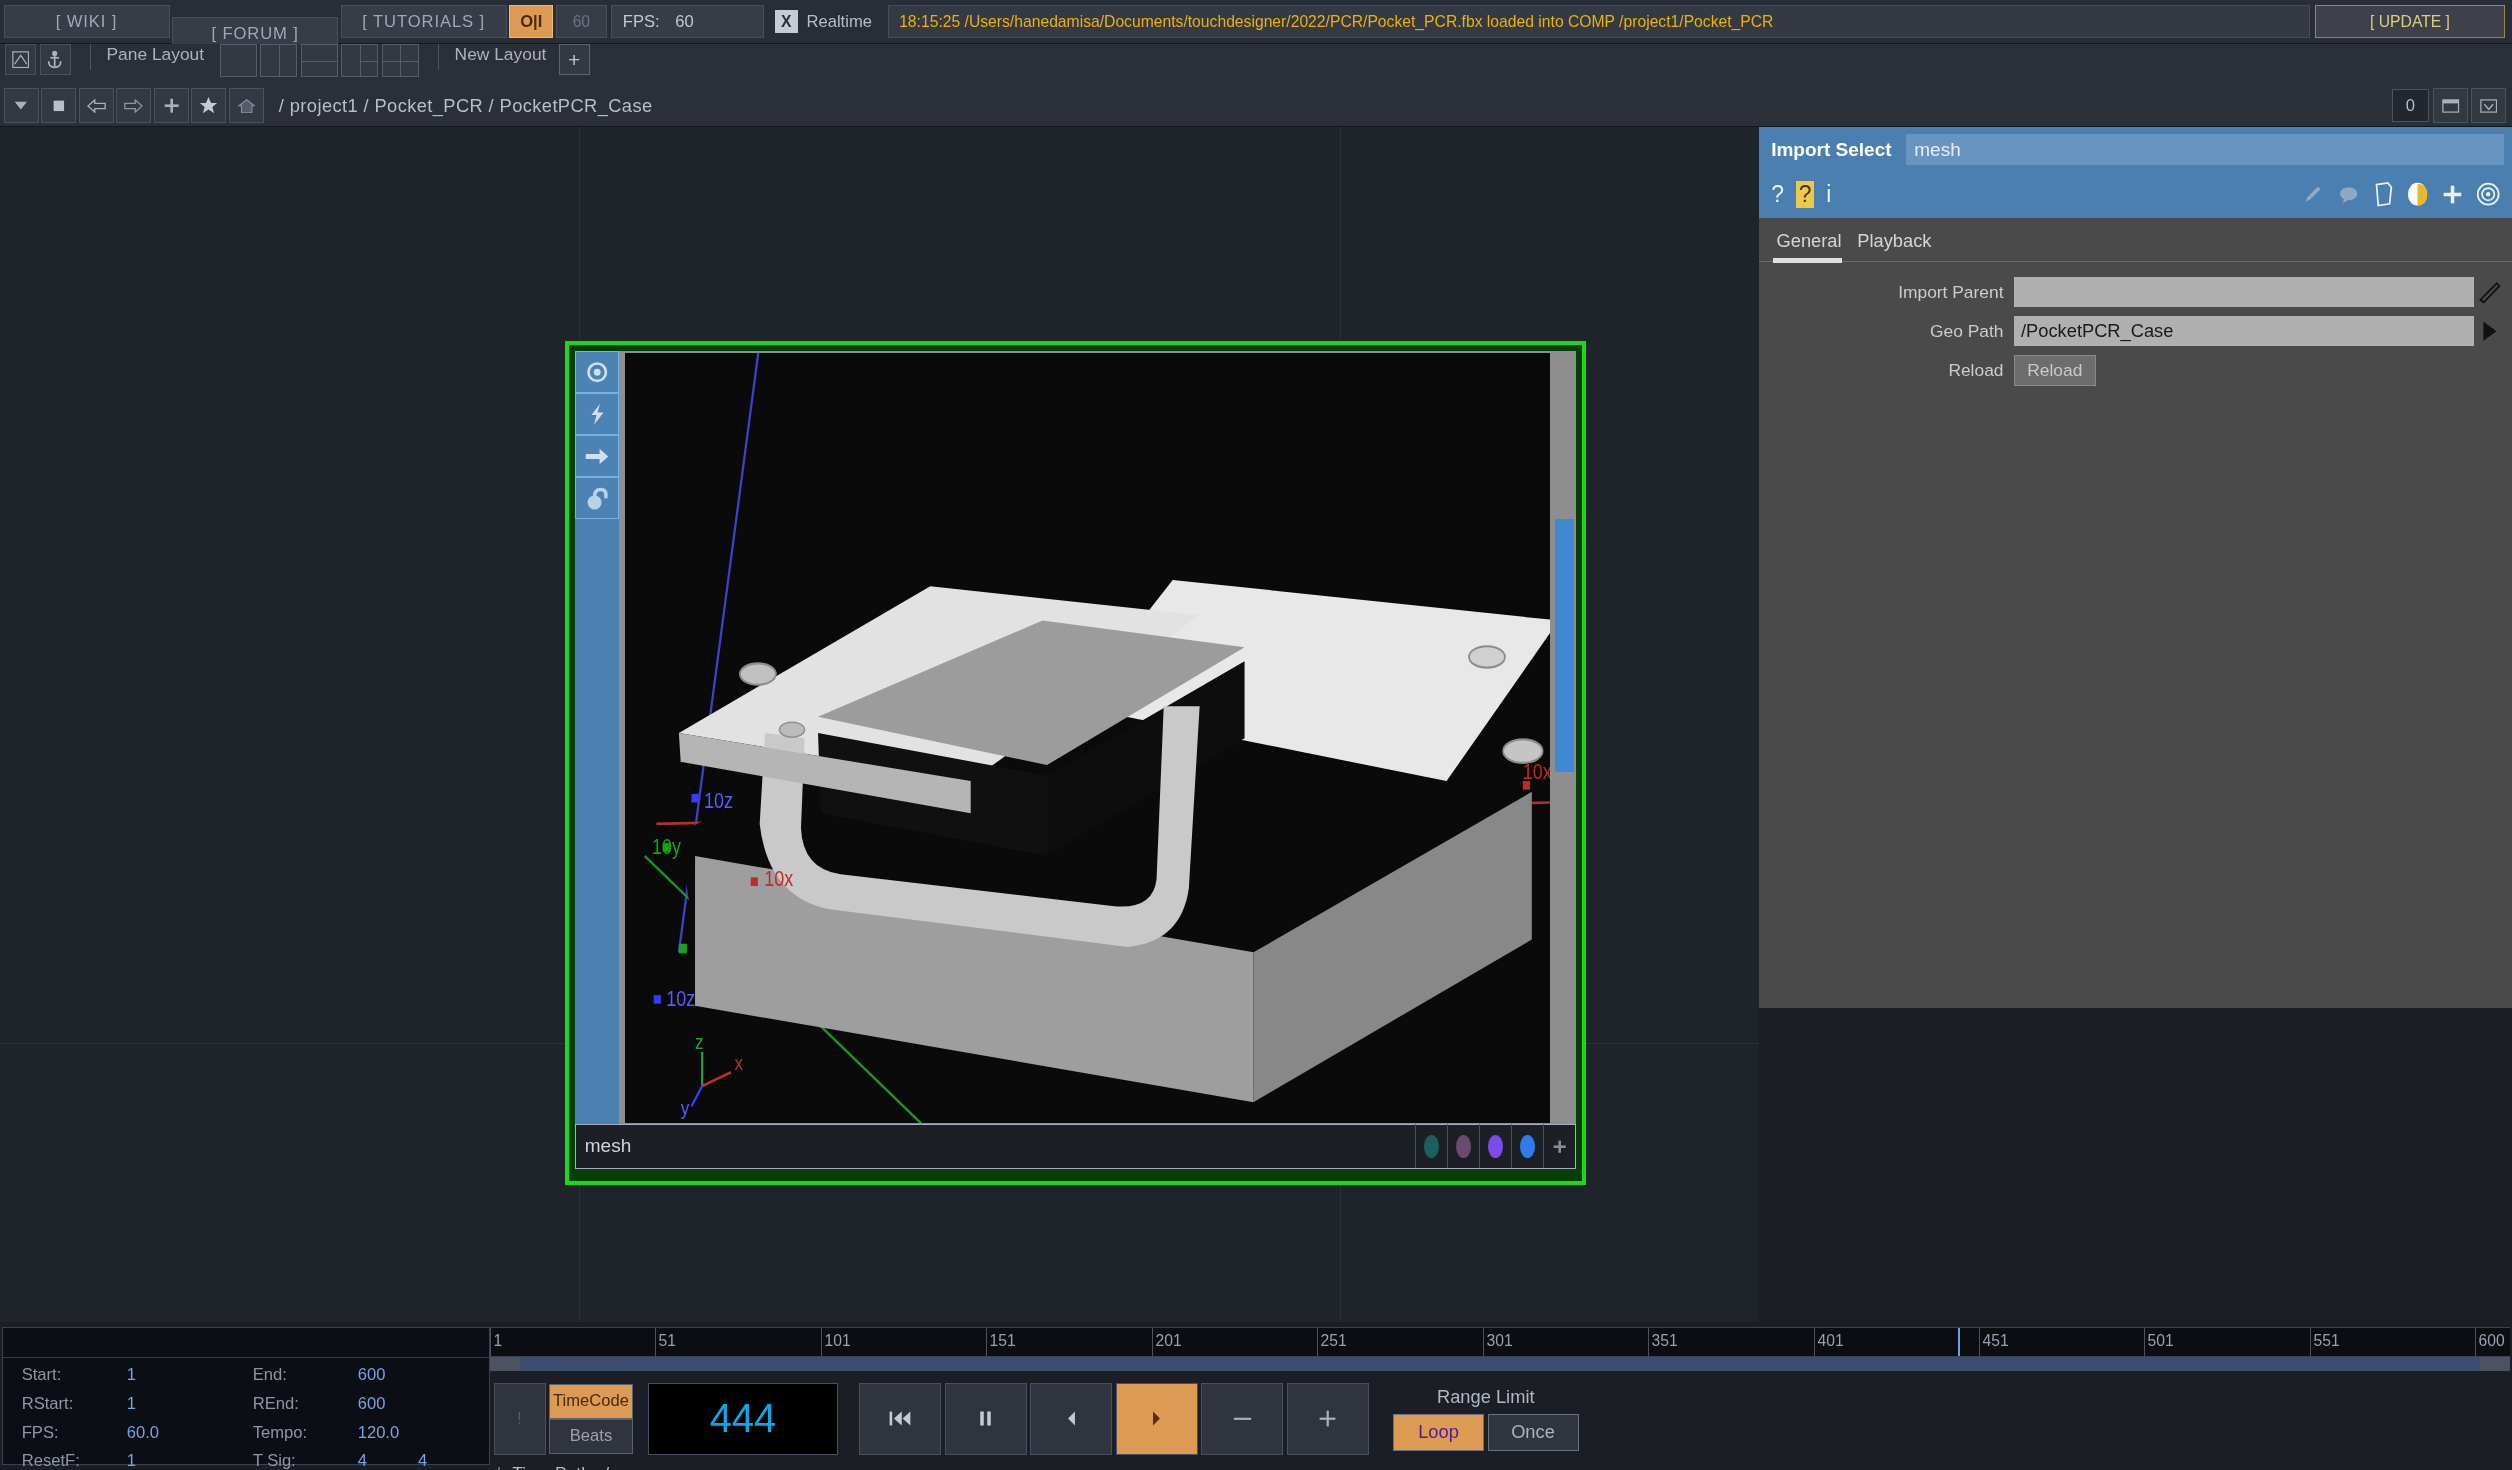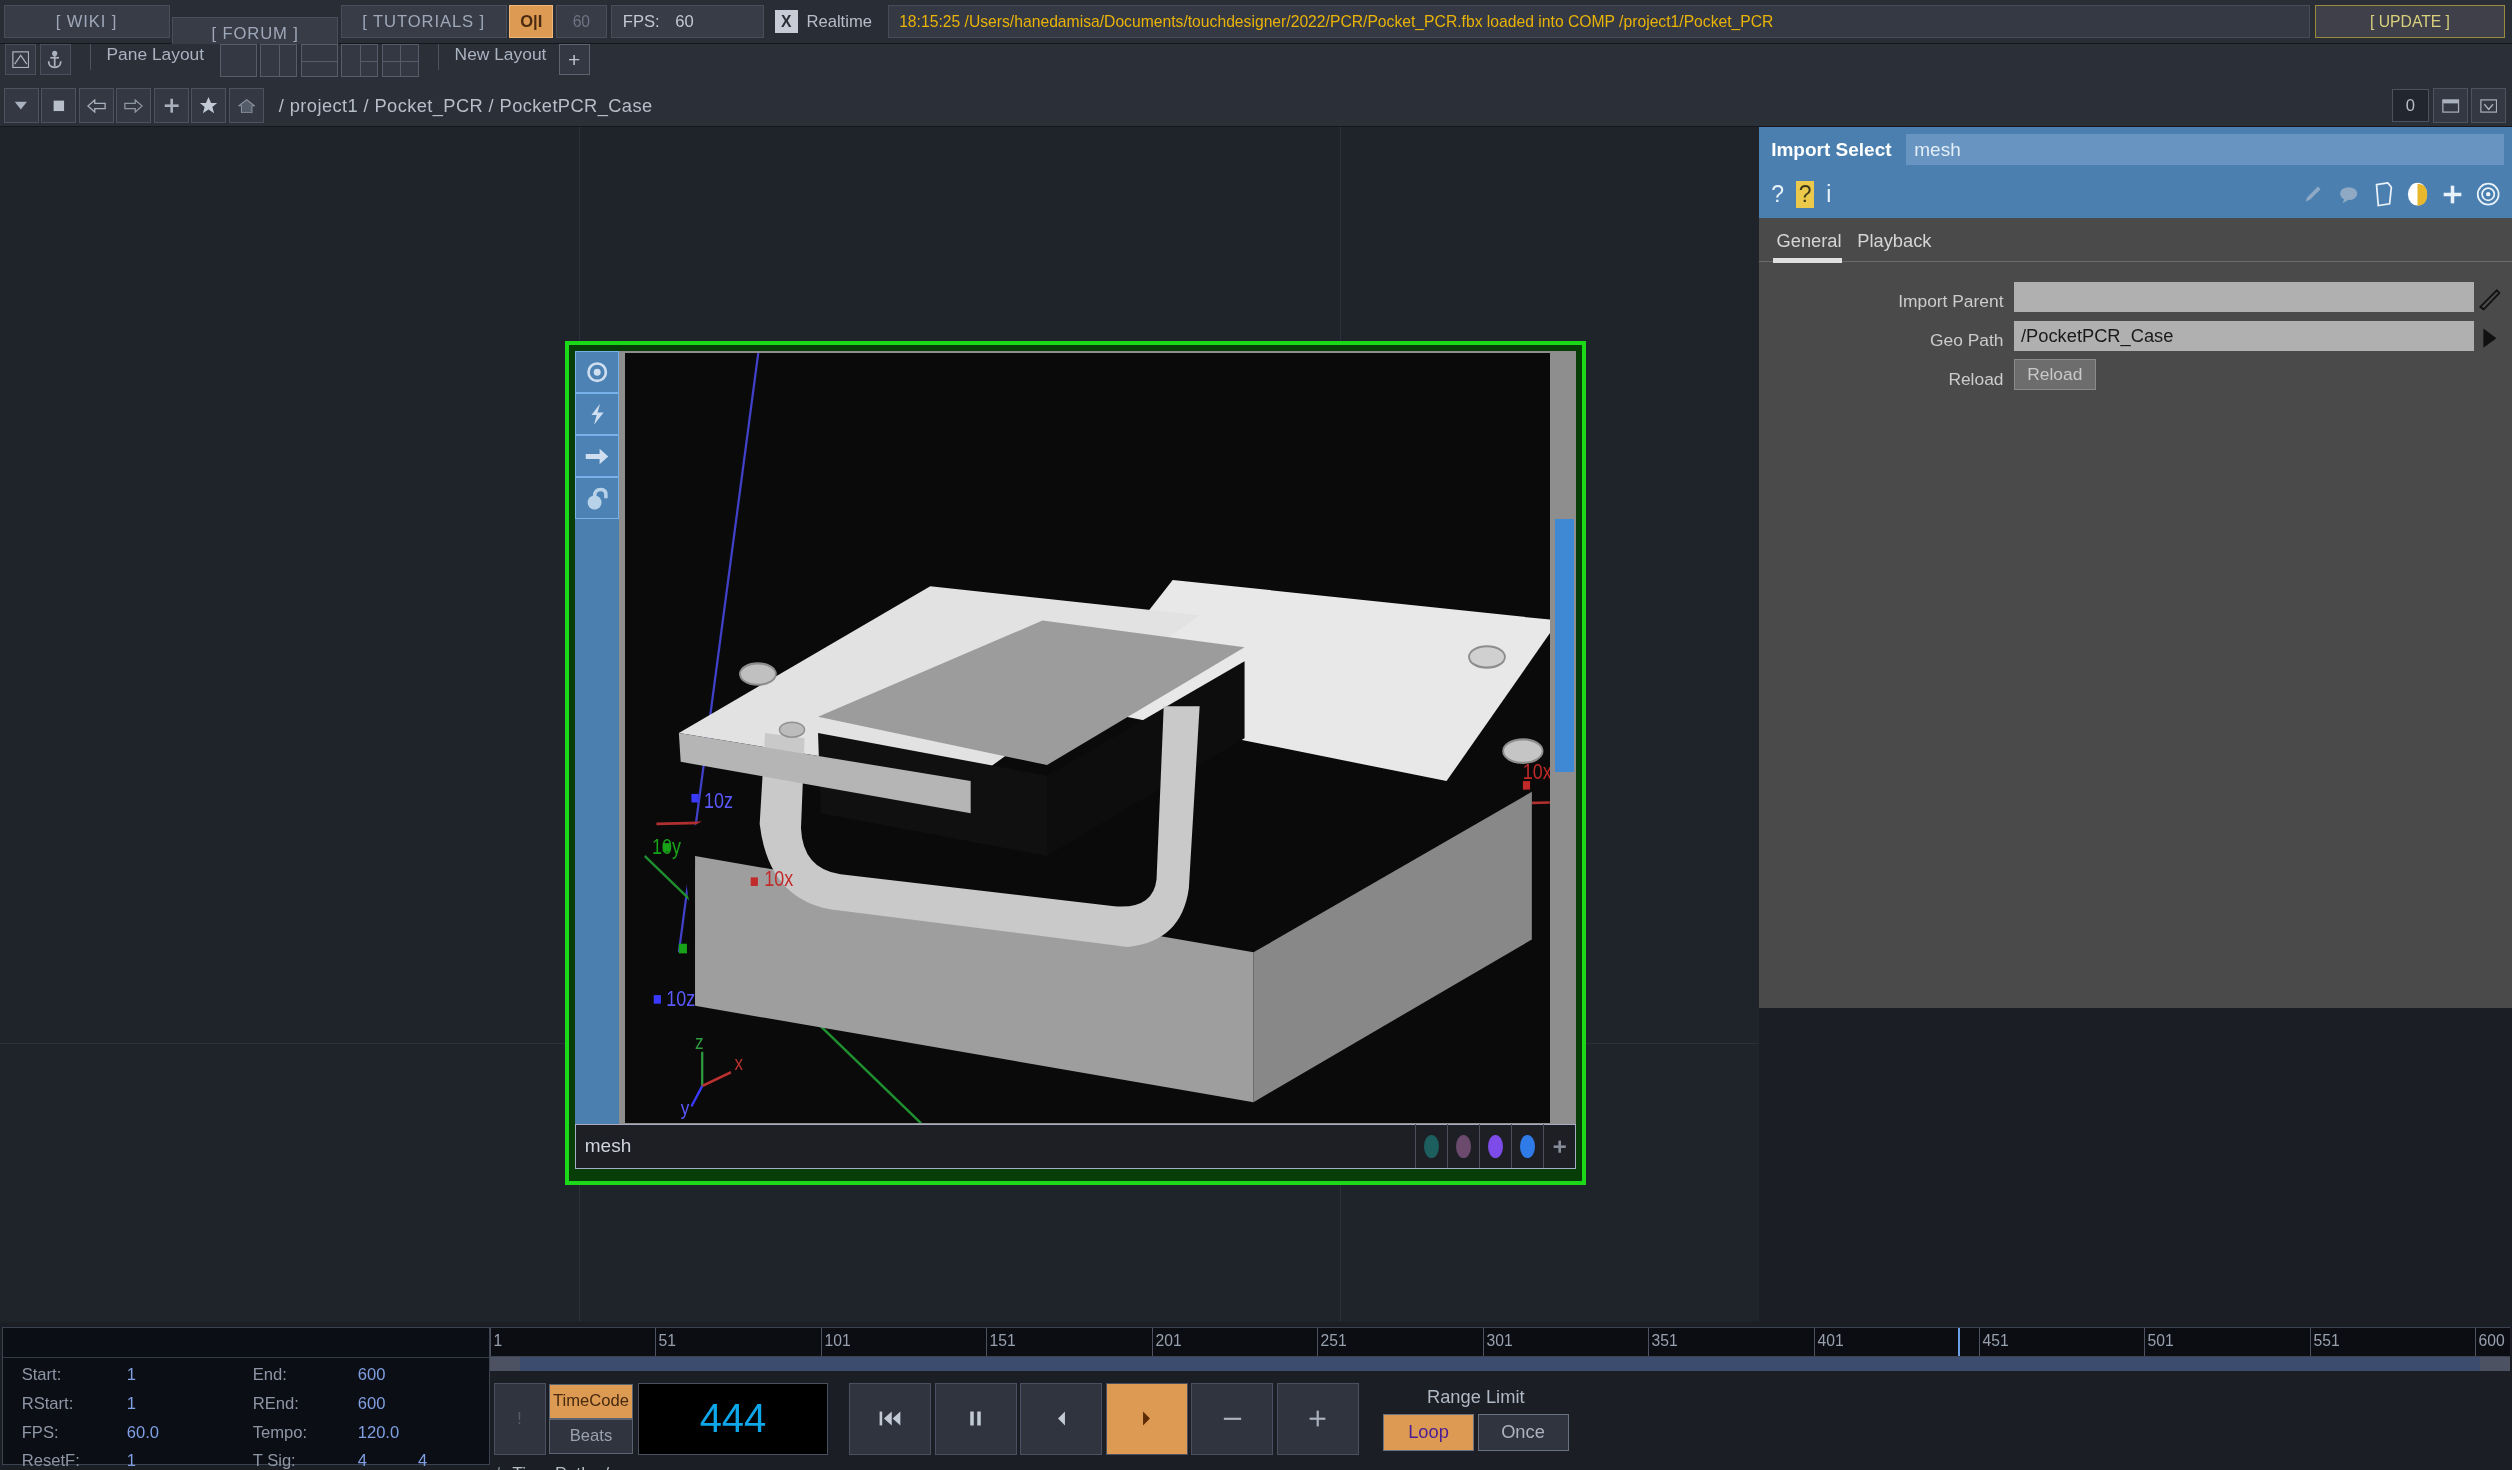--- a/index.html
+++ b/index.html
@@ -180,21 +180,21 @@
     height:44px; display:flex; align-items:flex-end; padding-left:14px;
     border-bottom:1.7px solid #6b6b6b;
   }
   .ptab {
     color:#d5d5d5; font-size:18.3px; padding:0 12.2px 8.7px 3.5px; position:relative;
   }
   .ptab.active::after {
     content:""; position:absolute; left:0; right:12.2px; bottom:-1.7px;
     height:4.4px; background:#e0e0e0;
   }
-  .prow { display:flex; align-items:flex-end; height:39px; padding-right:8.7px; }
+  .prow { display:flex; align-items:center; height:39px; padding-right:8.7px; }
   .plabel { width:255px; text-align:right; color:#cccccc; font-size:17.4px; padding-right:10.5px; }
   .pfield {
     flex:1; height:30px; background:#b0b0b0; color:#1a1a1a;
     font-size:18.3px; display:flex; align-items:center; padding-left:7px;
   }
   .pbtn {
     height:31px; background:#6d6d6d; border:0.9px solid #8a8a8a;
     color:#c9c9c9; font-size:17.4px; display:flex; align-items:center;
     justify-content:center; padding:0 12.2px;
   }
@@ -237,21 +237,21 @@
   #transport {
     position:absolute; left:490px; top:51px; right:1.7px; height:91px;
     background:#1b1e24; display:flex; align-items:center; padding-left:3.5px;
   }
   .tcell {
     height:72px; border:0.9px solid #4a5060; background:#2f343e;
     display:flex; align-items:center; justify-content:center; color:#aeb6c2;
     margin-right:3.5px;
   }
   .tflash { width:52px; color:#555b68; font-size:17.4px; }
-  .tcgroup { display:flex; flex-direction:column; margin-right:5px; }
+  .tcgroup { display:flex; flex-direction:column; margin-right:15px; }
   .tcbtn {
     width:84px; height:35px; display:flex; align-items:center; justify-content:center;
     font-size:16.6px; border:0.9px solid #5a6170;
   }
   .tcbtn.on { background:#dd9a52; color:#472a10; }
   .tcbtn.off { background:#2f343e; color:#9aa2b0; }
   #timeDisplay {
     width:266px; height:72px; background:#000; border:0.9px solid #4a5060;
     color:#7aa5ea; font-size:40px; display:flex; align-items:center;
     justify-content:center; margin-right:3.5px; letter-spacing:0.9px;

